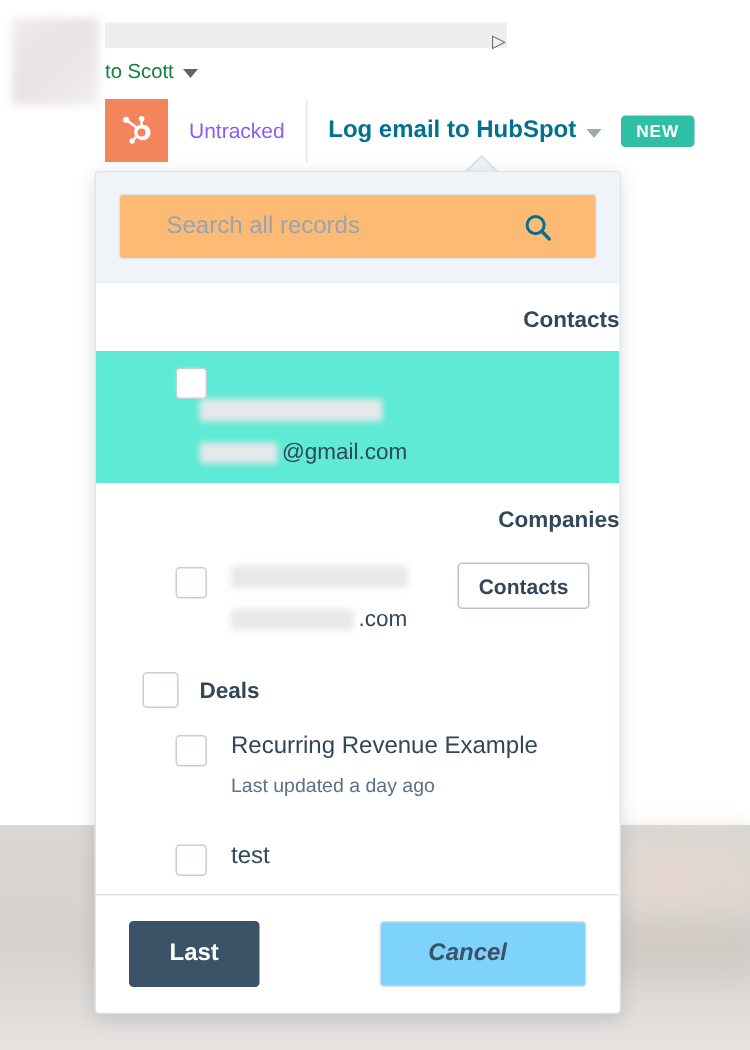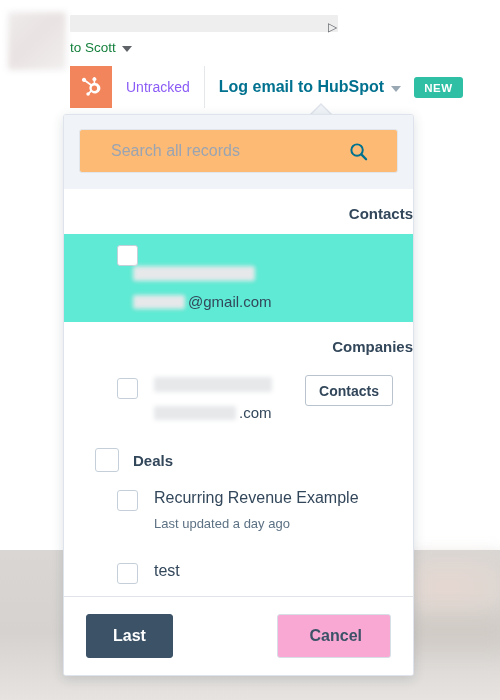--- a/index.html
+++ b/index.html
@@ -374,26 +374,27 @@
     font-family: "Liberation Sans", sans-serif;
     border: 1px solid transparent;
     line-height: 1.1;
   }
   .btn-save {
     background: #3c5267;
     color: #ffffff;
     border-color: #3c5267;
   }
   .btn-cancel {
-    background: #f9a8d4;
+    background: #7dd3fc;
     color: #3c5267;
     border-color: #d6dee6;
     margin-left: auto;
     padding-left: 32px;
-    padding-right: 28px;
+    padding-right: 52px;
+    font-style: italic;
   }
 </style>
 </head>
 <body>
 
 <div class="page-bg">
   <div class="bg-lower-band"></div>
   <div class="bg-lower-blur-a"></div>
   <div class="bg-lower-blur-b"></div>
 </div>

